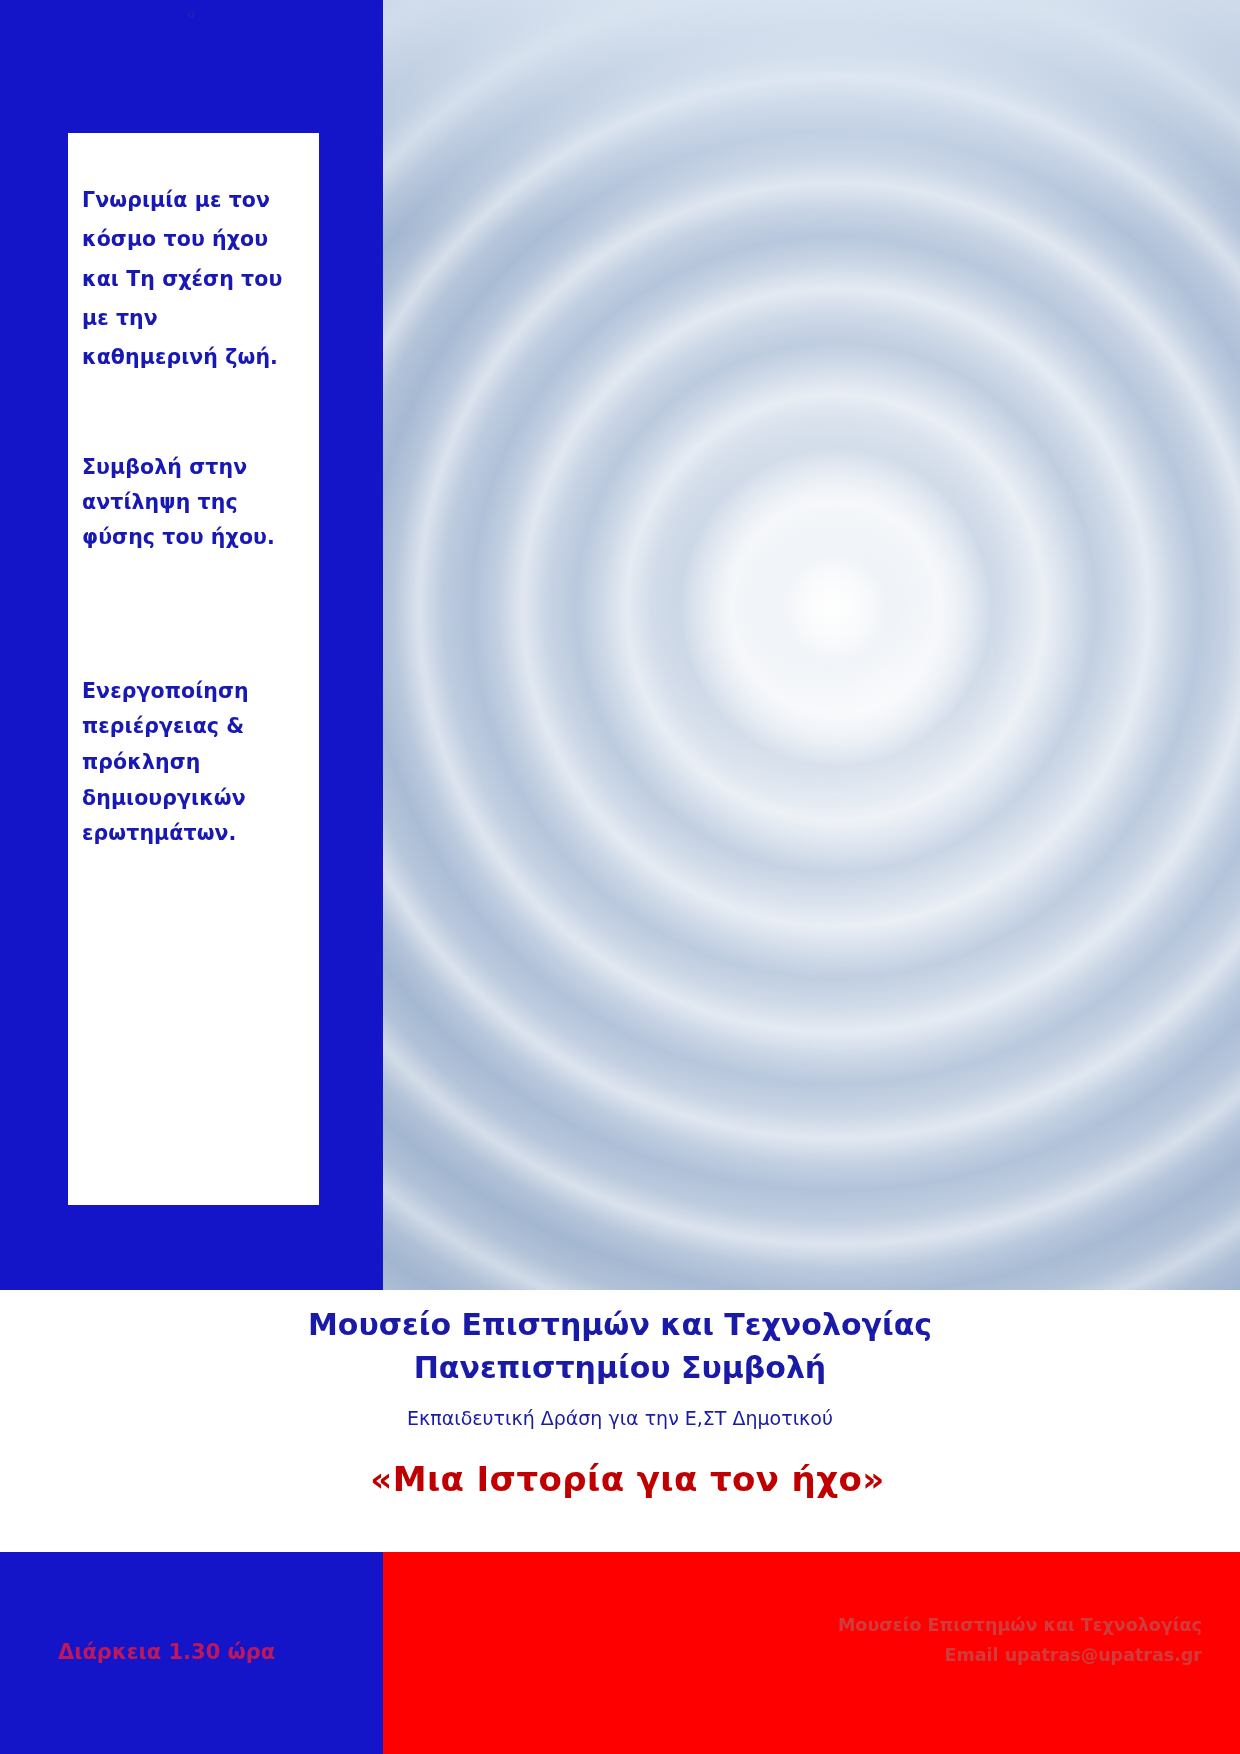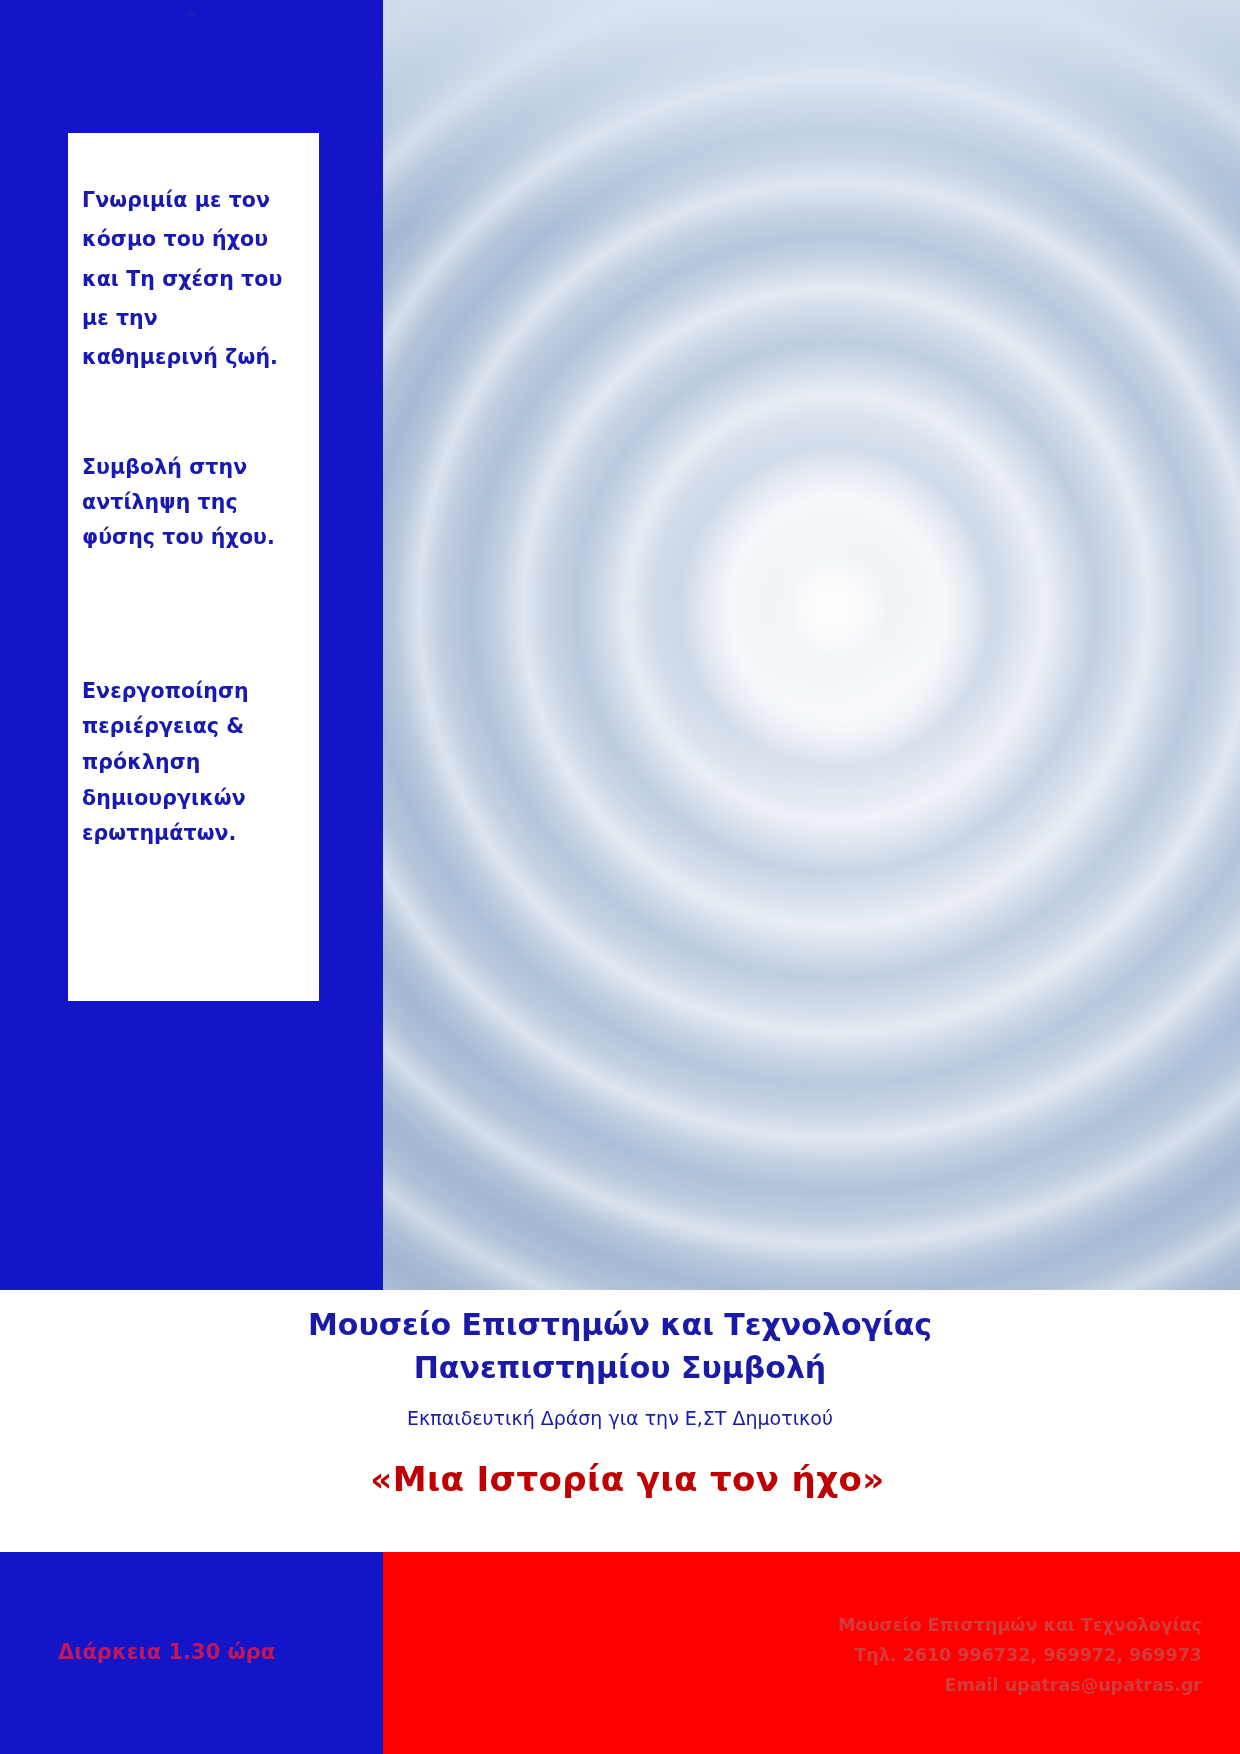--- a/index.html
+++ b/index.html
@@ -82,21 +82,21 @@
       radial-gradient(ellipse 95% 85% at 50% 50%, rgba(255,255,255,0) 55%, rgba(150,170,200,0.35) 100%),
       linear-gradient(180deg, rgba(222,232,244,0.9) 0%, rgba(255,255,255,0) 18%);
   }
 
   
   .callout {
     position: absolute;
     left: 68px;
     top: 133px;
     width: 251px;
-    height: 868px;
+    height: 1072px;
     background: #ffffff;
     box-sizing: border-box;
     padding: 48px 22px 20px 14px;
     z-index: 5;
   }
   .callout p {
     margin: 0;
     color: #1818b4;
     font-weight: bold;
     font-size: 20.5px;
@@ -212,16 +212,15 @@
   <div class="subtitle">Εκπαιδευτική Δράση για την Ε,ΣΤ Δημοτικού</div>
   <div class="main-title">«Μια Ιστορία για τον ήχο»</div>
 </div>
 
 <div class="footer">
   <div class="footer-left"></div>
   <div class="footer-right"></div>
   <div class="duration">Διάρκεια  1.30 ώρα</div>
   <div class="contact">
     <div>Μουσείο Επιστημών και Τεχνολογίας</div>
-    <div>Τηλ. 2610 996732, 969972, 969973</div>
     <div>Email upatras@upatras.gr</div>
   </div>
 </div>
 
 </body></html>

